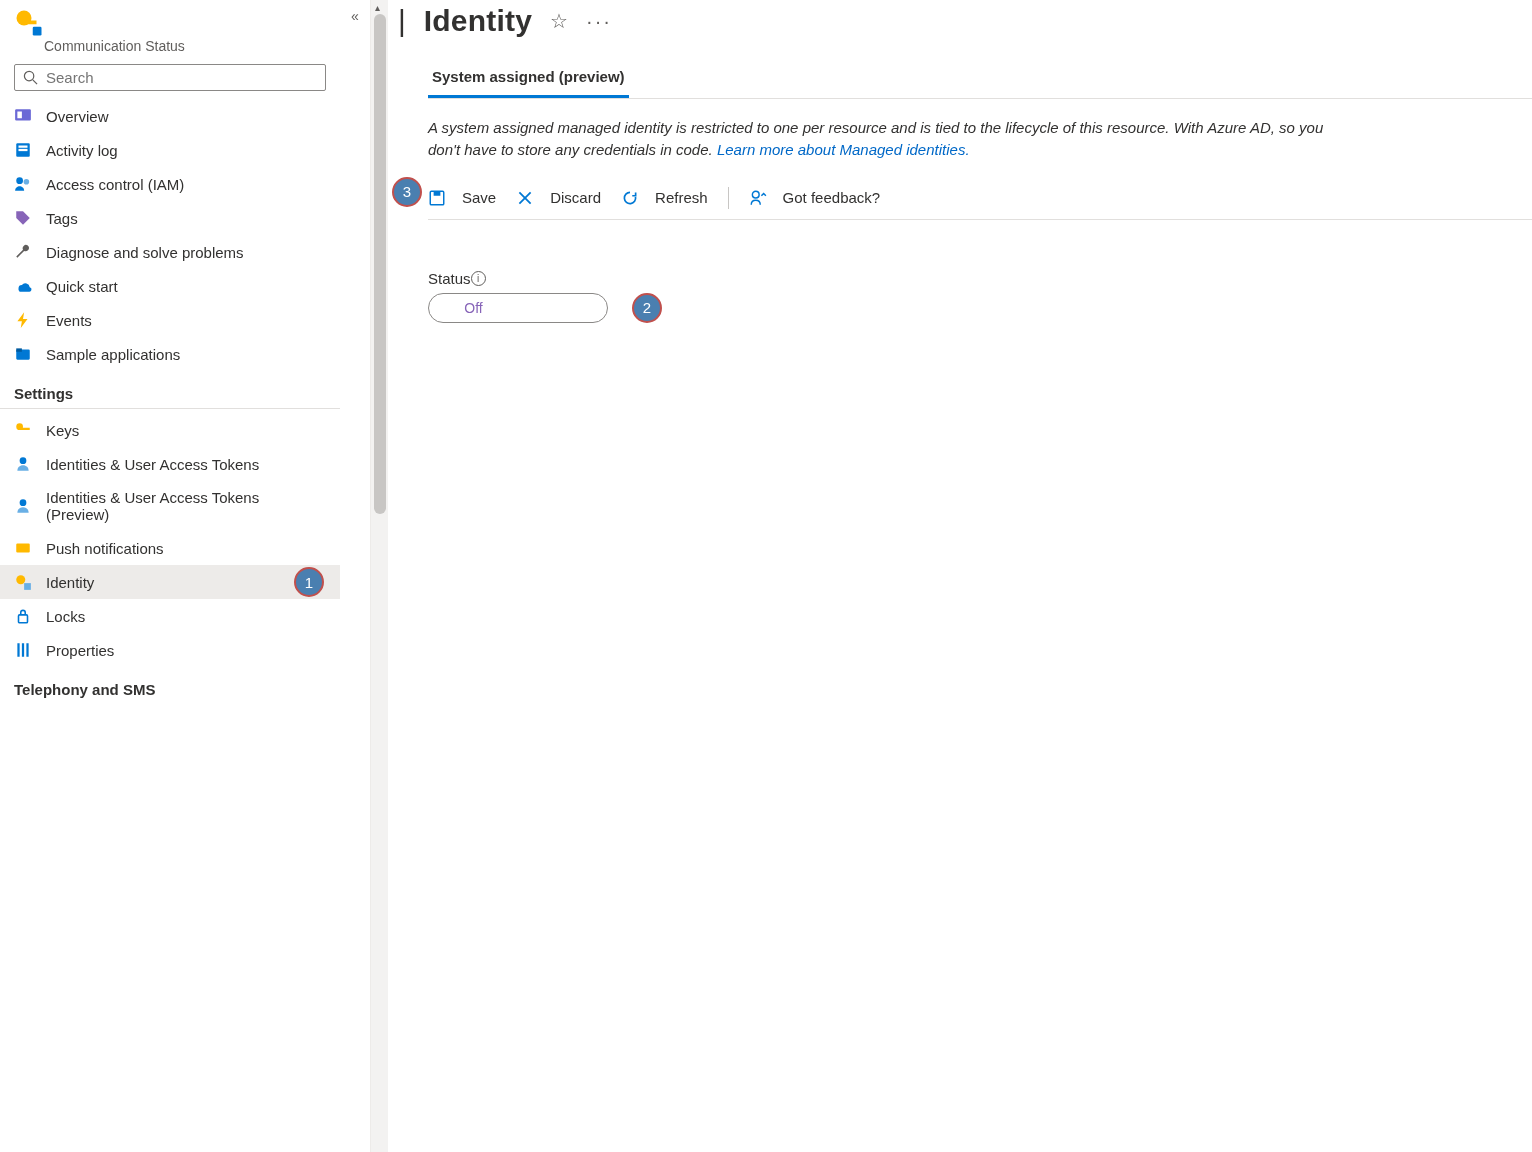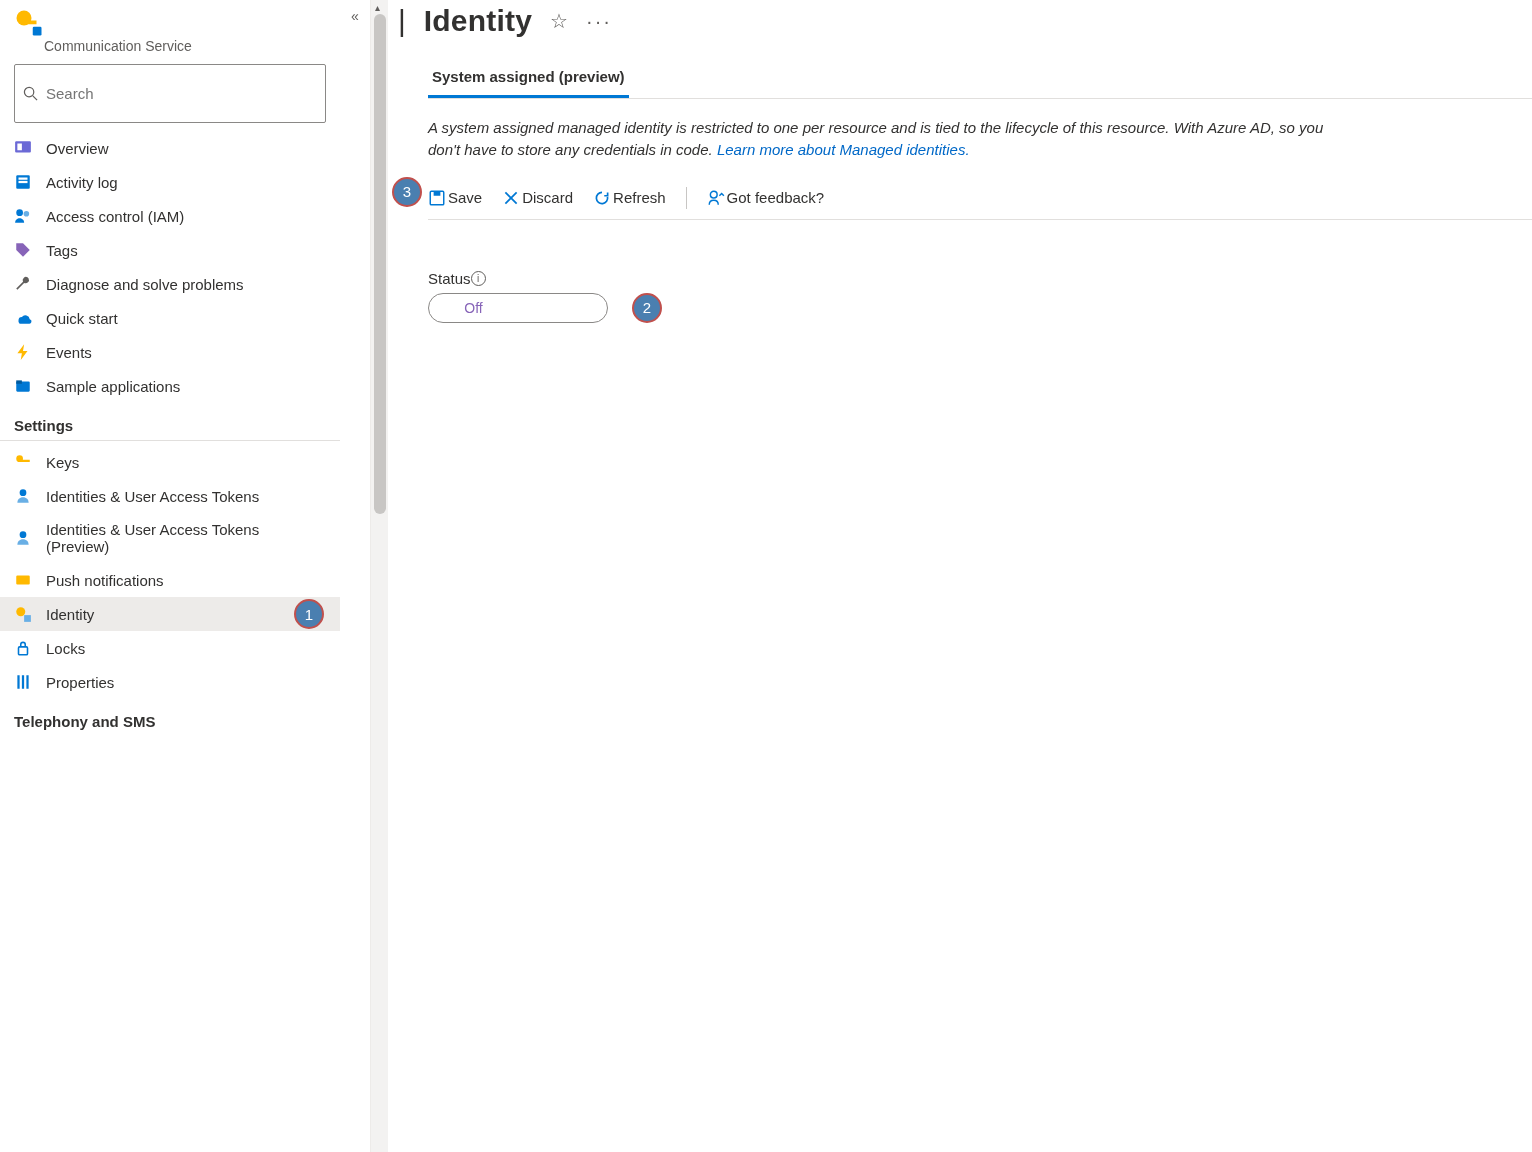--- a/index.html
+++ b/index.html
@@ -3,21 +3,21 @@
 <meta charset="utf-8">
 <style>
   * { box-sizing: border-box; margin: 0; padding: 0; }
   body { font-family: "Segoe UI", Arial, sans-serif; font-size: 14px; color: #323130; background: #fff; width: 1532px; height: 1152px; overflow: hidden; }
   .layout { display: flex; height: 100%; }
   .sidebar { width: 340px; flex-shrink: 0; display: flex; flex-direction: column; padding: 0 0 10px 0; }
   .sidebar-header { display: flex; align-items: center; gap: 12px; padding: 8px 14px 2px 14px; }
   .resource-icon { width: 30px; height: 30px; flex-shrink:0; }
   .svc-name { font-size: 14px; color: #605e5c; padding-left: 44px; margin-top:-2px; margin-bottom: 10px;}
   .search-wrap { padding: 0 14px 8px 14px; }
-  .search-box { display:flex; align-items:center; border:1px solid #8a8886; border-radius:2px; padding:20px 8px; gap:8px;}
+  .search-box { display:flex; align-items:center; border:1px solid #8a8886; border-radius:2px; padding:4px 8px; gap:8px;}
   .search-box input{ border:none; outline:none; flex:1; font-size:15px; color:#605e5c;}
   .nav { padding: 0; }
   .nav-item { display:flex; align-items:center; gap:14px; padding:8px 14px; cursor:pointer; font-size:15px; }
   .nav-item.active { background:#edebe9;}
   .nav-icon { width:18px; height:18px; flex-shrink:0; display:flex; align-items:center; justify-content:center; }
   .nav-section { font-weight:600; font-size:15px; padding:14px 14px 6px 14px; border-bottom:1px solid #e1dfdd; margin-bottom:4px;}
   .collapse-col { width:30px; display:flex; align-items:flex-start; justify-content:center; padding-top:8px; color:#605e5c;}
   .scroll-col { width:18px; background:#f3f2f1; position:relative; border-left:1px solid #edebe9;}
   .scroll-thumb{ position:absolute; top:14px; left:3px; width:12px; height:500px; background:#c8c6c4; border-radius:6px;}
   .scroll-arrow{ position:absolute; left:4px; font-size:10px; color:#605e5c;}
@@ -26,21 +26,21 @@
   .title-bar{ font-size:30px; font-weight:600; color:#323130; letter-spacing:0.2px;}
   .pipe{ font-size:30px; color:#323130; font-weight:300;}
   .star{ font-size:20px; color:#605e5c; cursor:pointer;}
   .dots{ font-size:20px; color:#605e5c; cursor:pointer; letter-spacing:2px;}
   .content{ padding:10px 0 0 30px; }
   .tabs{ border-bottom:1px solid #e1dfdd; display:flex;}
   .tab{ padding:10px 4px; font-size:15px; font-weight:600; border-bottom:3px solid #0078d4; color:#323130;}
   .desc{ font-size:15px; color:#323130; padding:18px 0 20px 0; max-width: 900px; line-height:1.45;font-style:italic;}
   .desc a{ color:#0068c7; text-decoration:none;}
   .toolbar{ display:flex; align-items:center; gap:20px; padding:6px 0 10px 0; border-bottom:1px solid #e1dfdd; position:relative;}
-  .tool-btn{ display:flex; align-items:center; gap:2px; font-size:15px; color:#323130; cursor:pointer;}
+  .tool-btn{ display:flex; align-items:center; gap:16px; font-size:15px; color:#323130; cursor:pointer;}
   .tool-icon{ width:18px; height:18px; color:#0078d4;}
   .tool-sep{ width:1px; height:22px; background:#c8c6c4;}
   .status-area{ padding:50px 0 0 0;}
   .status-label{ display:flex; align-items:center; gap:0; font-size:15px; color:#323130; margin-bottom:6px;}
   .info-circ{ width:15px; height:15px; border:1px solid #605e5c; border-radius:50%; display:flex; align-items:center; justify-content:center; font-size:10px; color:#605e5c;}
   .toggle{ display:flex; border:1px solid #8a8886; border-radius:18px; width:180px; height:30px; overflow:hidden;}
   .toggle-opt{ flex:1; display:flex; align-items:center; justify-content:center; font-size:14px; cursor:pointer;}
   .toggle-off{ color:#8764b8;}
   .toggle-on{ background:#737373; color:#fff; border-radius:18px;margin-top:28px;}
   .callout{ position:absolute; width:30px; height:30px; border-radius:50%; background:#4a7fb0; border:2px solid #c0504d; color:#fff; display:flex; align-items:center; justify-content:center; font-size:15px; font-weight:400; z-index:10;}
@@ -51,21 +51,21 @@
 <div class="layout">
 
   <div class="sidebar">
     <div class="sidebar-header">
       <svg class="resource-icon" viewBox="0 0 24 24">
           <circle cx="8" cy="8" r="6" fill="#ffb900"></circle>
           <rect x="10" y="10" width="8" height="3" fill="#ffb900"></rect>
           <rect x="15" y="15" width="7" height="7" rx="1" fill="#0078d4"></rect>
         </svg>
     </div>
-    <div class="svc-name">Communication Service</div>
+    <div class="svc-name">Communication Status</div>
 
     <div class="search-wrap">
       <div class="search-box">
         <svg width="15" height="15" viewBox="0 0 16 16">
             <circle cx="6.5" cy="6.5" r="5" stroke="#605e5c" stroke-width="1.3" fill="none"></circle>
             <line x1="10.5" y1="10.5" x2="15" y2="15" stroke="#605e5c" stroke-width="1.3"></line>
           </svg>
         <input placeholder="Search" style="">
       </div>
     </div>

